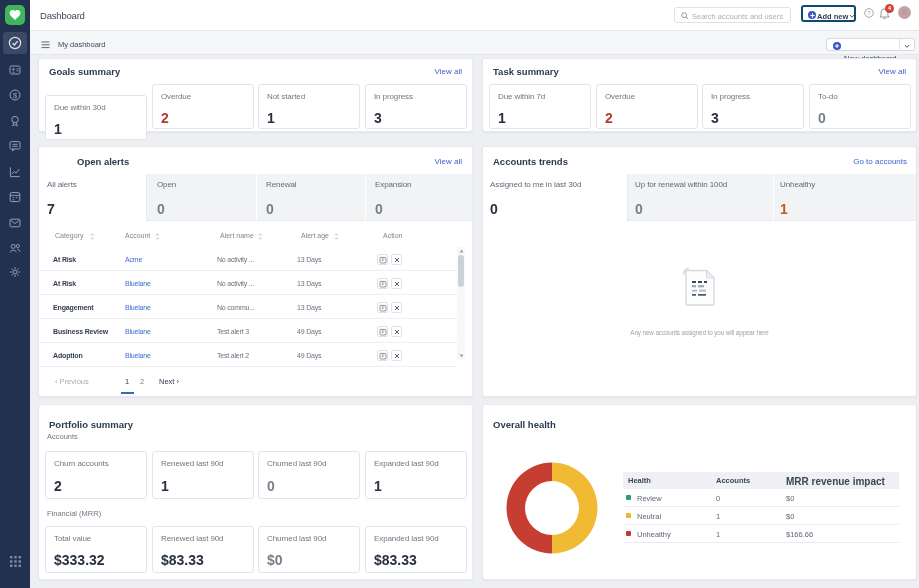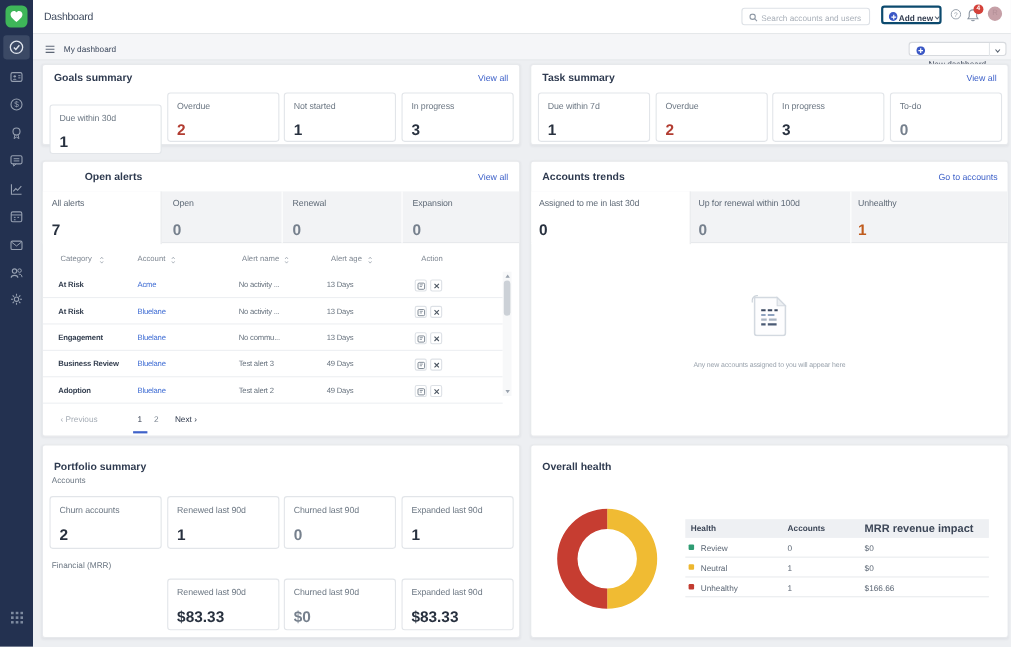--- a/index.html
+++ b/index.html
@@ -374,20 +374,24 @@
     </div>
  <div class="sbox" style="left:219px;top:46px;width:102px;height:48px;">
       <div class="slabel">Churned last 90d</div>
       <div class="snum gray" style="top:26px;">0</div>
     </div>
  <div class="sbox" style="left:326px;top:46px;width:102px;height:48px;">
       <div class="slabel">Expanded last 90d</div>
       <div class="snum" style="top:26px;">1</div>
     </div>
  <div class="abs" style="left:8px;top:104px;font-size:7.5px;color:#6d7884;">Financial (MRR)</div>
+ <div class="sbox" style="left:6px;top:121px;width:102px;height:47px;">
+      <div class="slabel">Total value</div>
+      <div class="snum" style="top:25px;">$333.32</div>
+    </div>
  <div class="sbox" style="left:113px;top:121px;width:102px;height:47px;">
       <div class="slabel">Renewed last 90d</div>
       <div class="snum" style="top:25px;">$83.33</div>
     </div>
  <div class="sbox" style="left:219px;top:121px;width:102px;height:47px;">
       <div class="slabel">Churned last 90d</div>
       <div class="snum gray" style="top:25px;">$0</div>
     </div>
  <div class="sbox" style="left:326px;top:121px;width:102px;height:47px;">
       <div class="slabel">Expanded last 90d</div>

